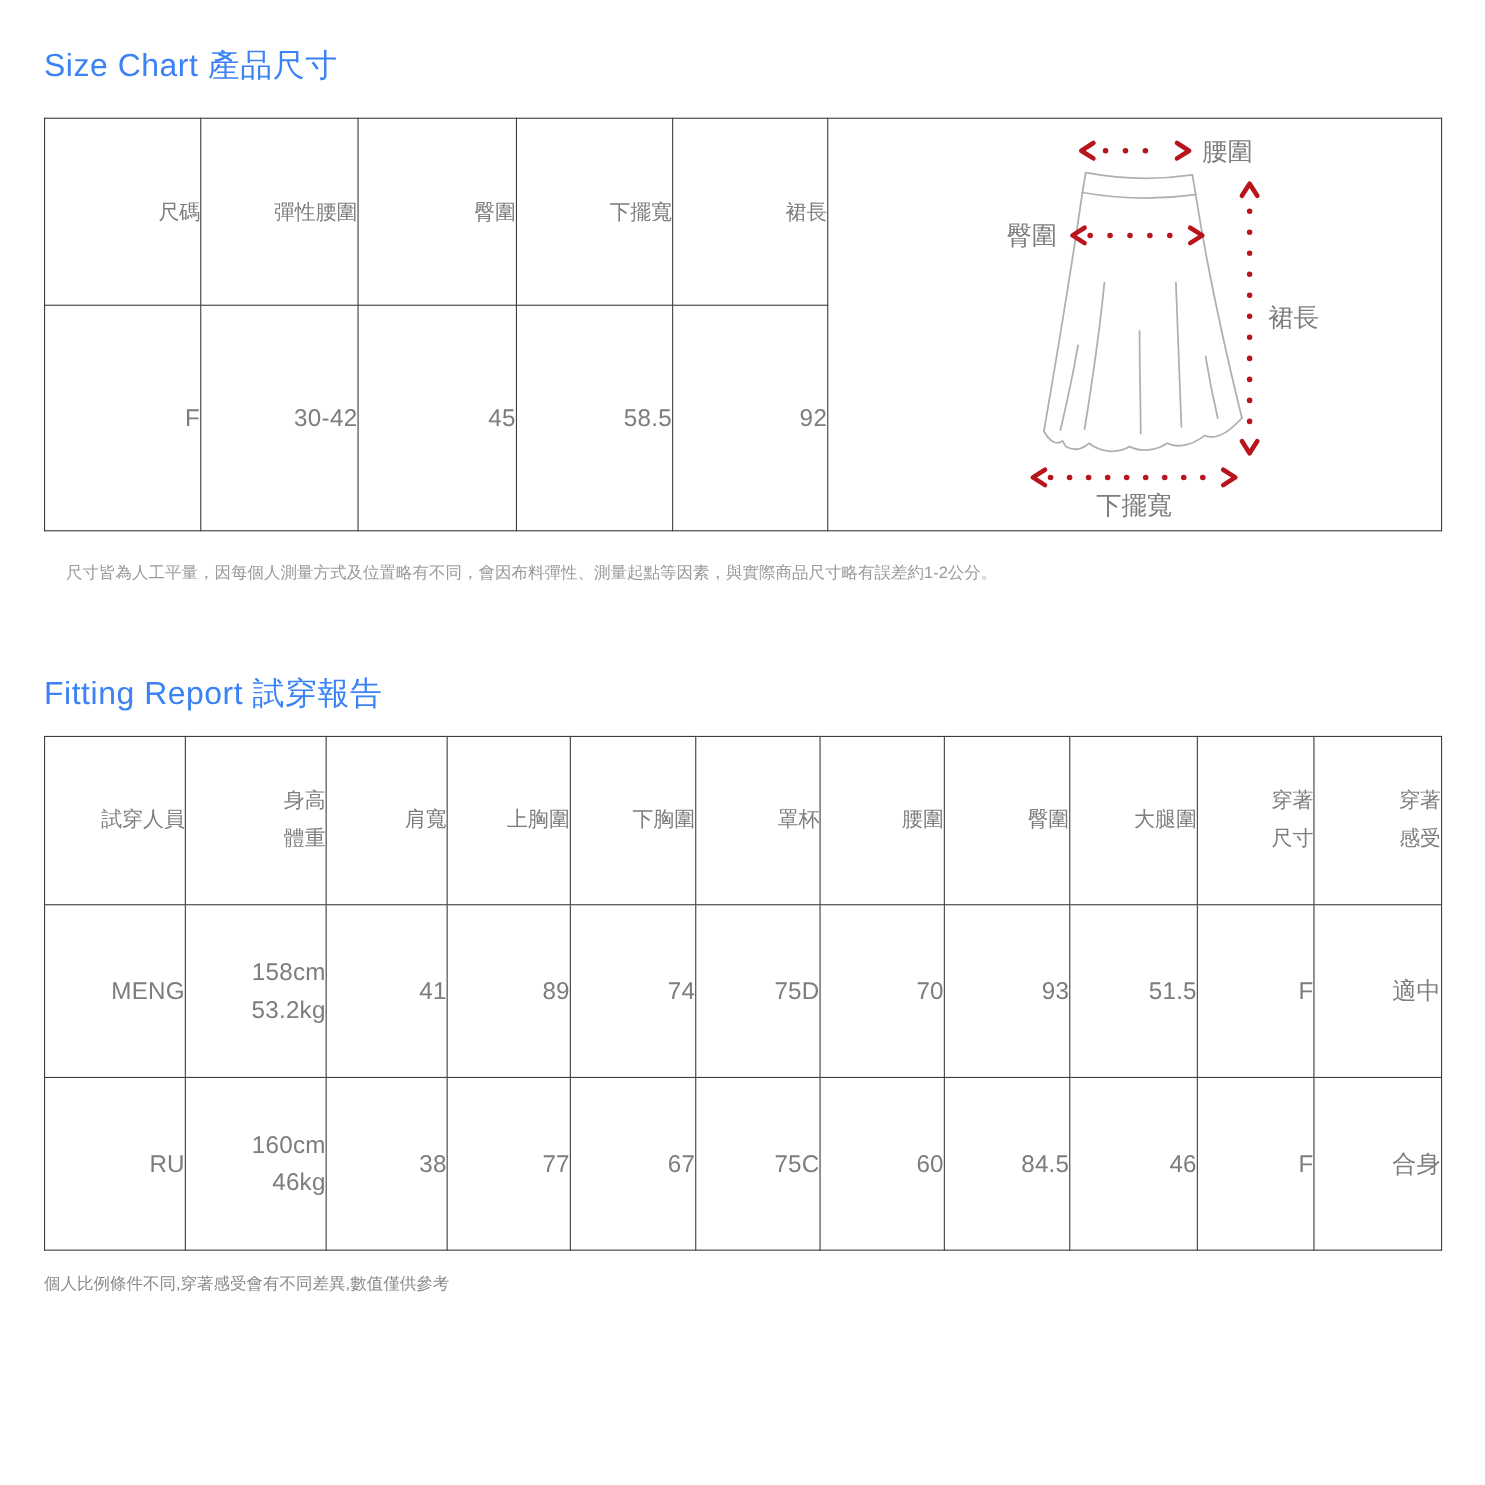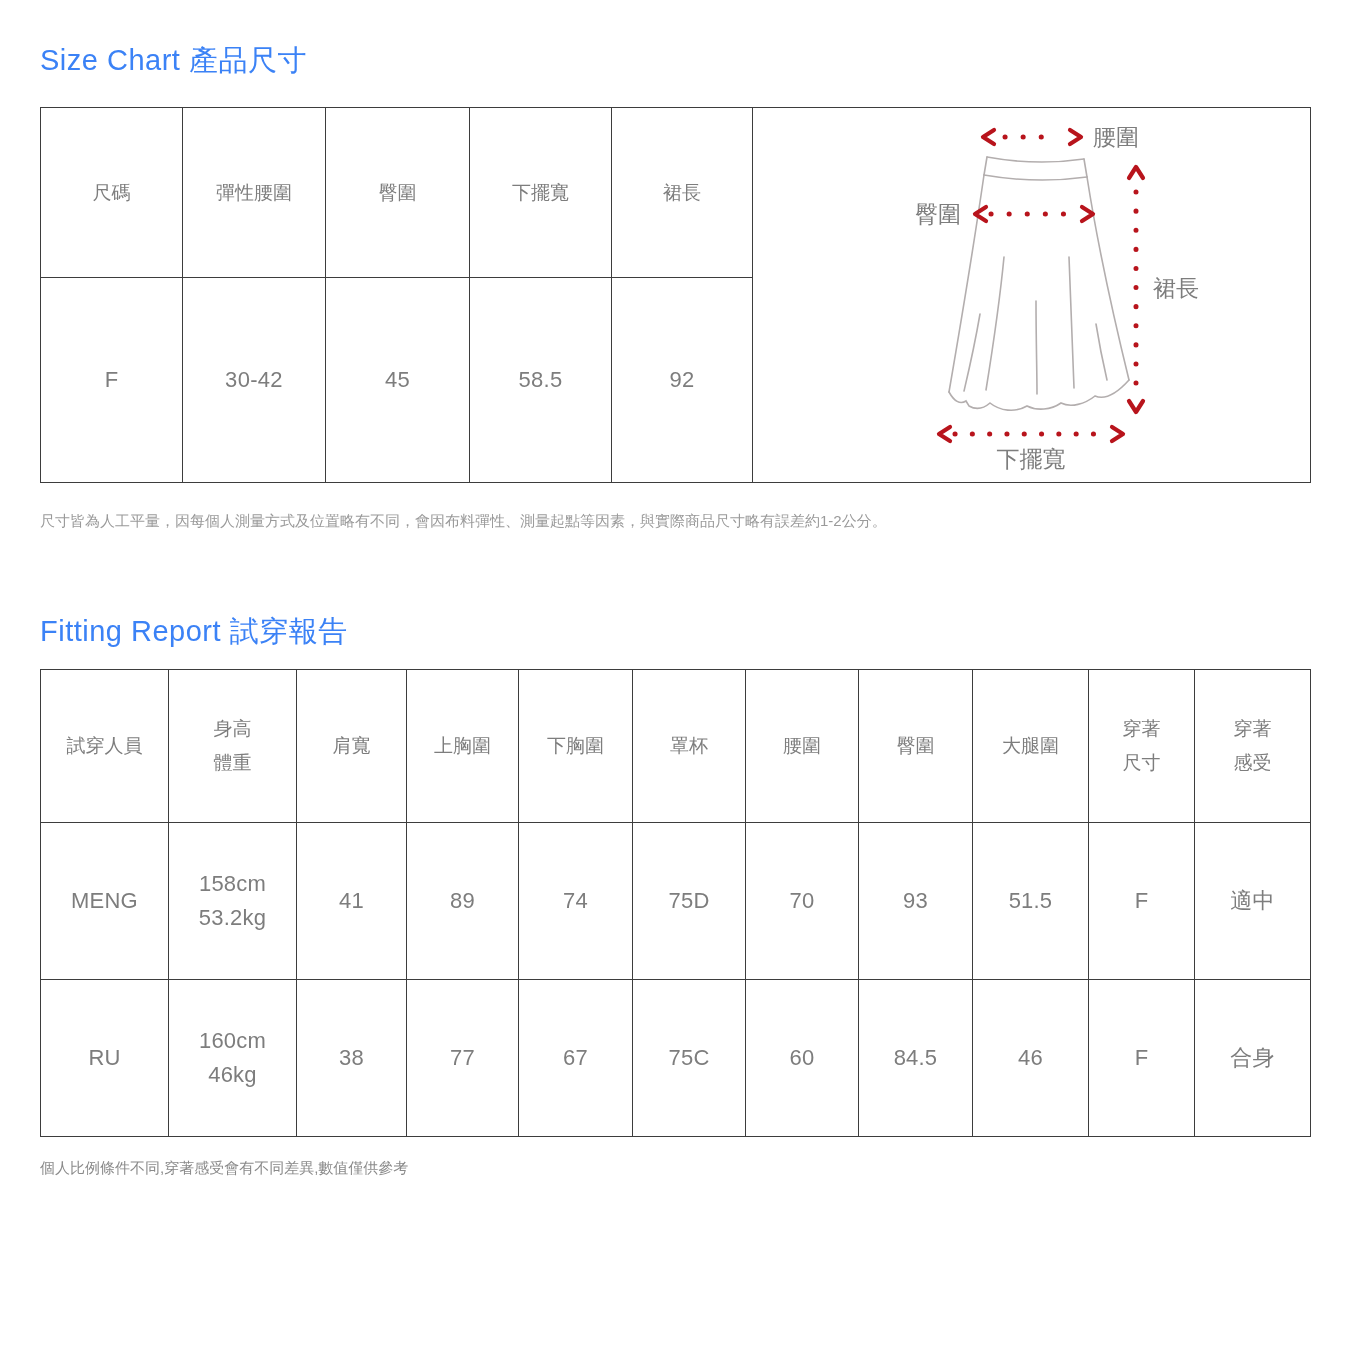--- a/index.html
+++ b/index.html
@@ -19,36 +19,36 @@
     letter-spacing: 0.5px;
     line-height: 1.15;
   }
   table {
     border-collapse: collapse;
     table-layout: fixed;
     width: 1270px;
   }
   th, td {
     border: 1px solid #3d3d3d;
-    text-align: center;
+    text-align: right;
     vertical-align: middle;
     font-weight: 400;
     padding: 0;
     color: #7d7d7d;
     overflow: hidden;
   }
   
   .size-table { margin-top: 30px; }
   .size-table th { height: 169px; font-size: 19px; }
   .size-table td.val { height: 204px; font-size: 22px; letter-spacing: 0.3px; }
   .diagram-cell { background: #ffffff; padding: 0; }
   .diagram-cell svg { display: block; }
   
   .note { font-size: 15px; color: #9a9a9a; line-height: 1.4; }
-  .note-size { margin-top: 27px; }
+  .note-size { margin-top: 27px; margin-left: 20px; }
   .note-fit { margin-top: 20px; color: #8a8a8a; }
   
   .fitting-title { margin-top: 84px; }
   .fit-table { margin-top: 20px; }
   .fit-table th { height: 152px; font-size: 19px; line-height: 1.75; }
   .fit-table td { height: 156px; font-size: 22px; line-height: 1.55; letter-spacing: 0.2px; }
   .two-line span { display: block; }
 </style>
 </head>
 <body>

